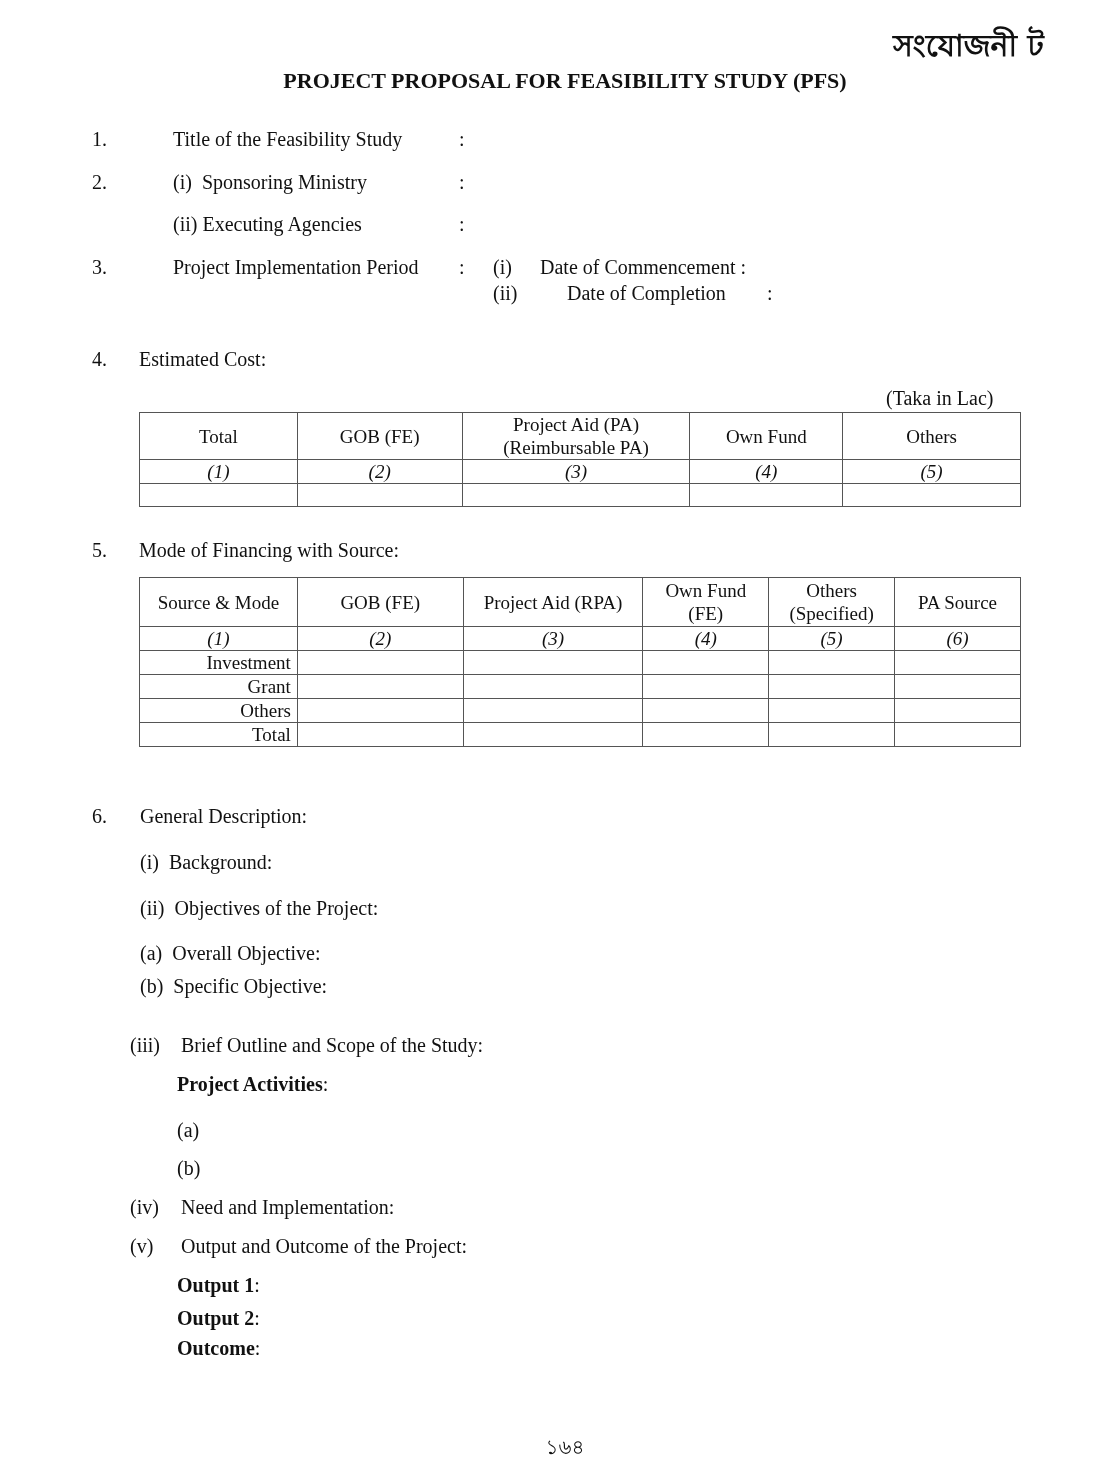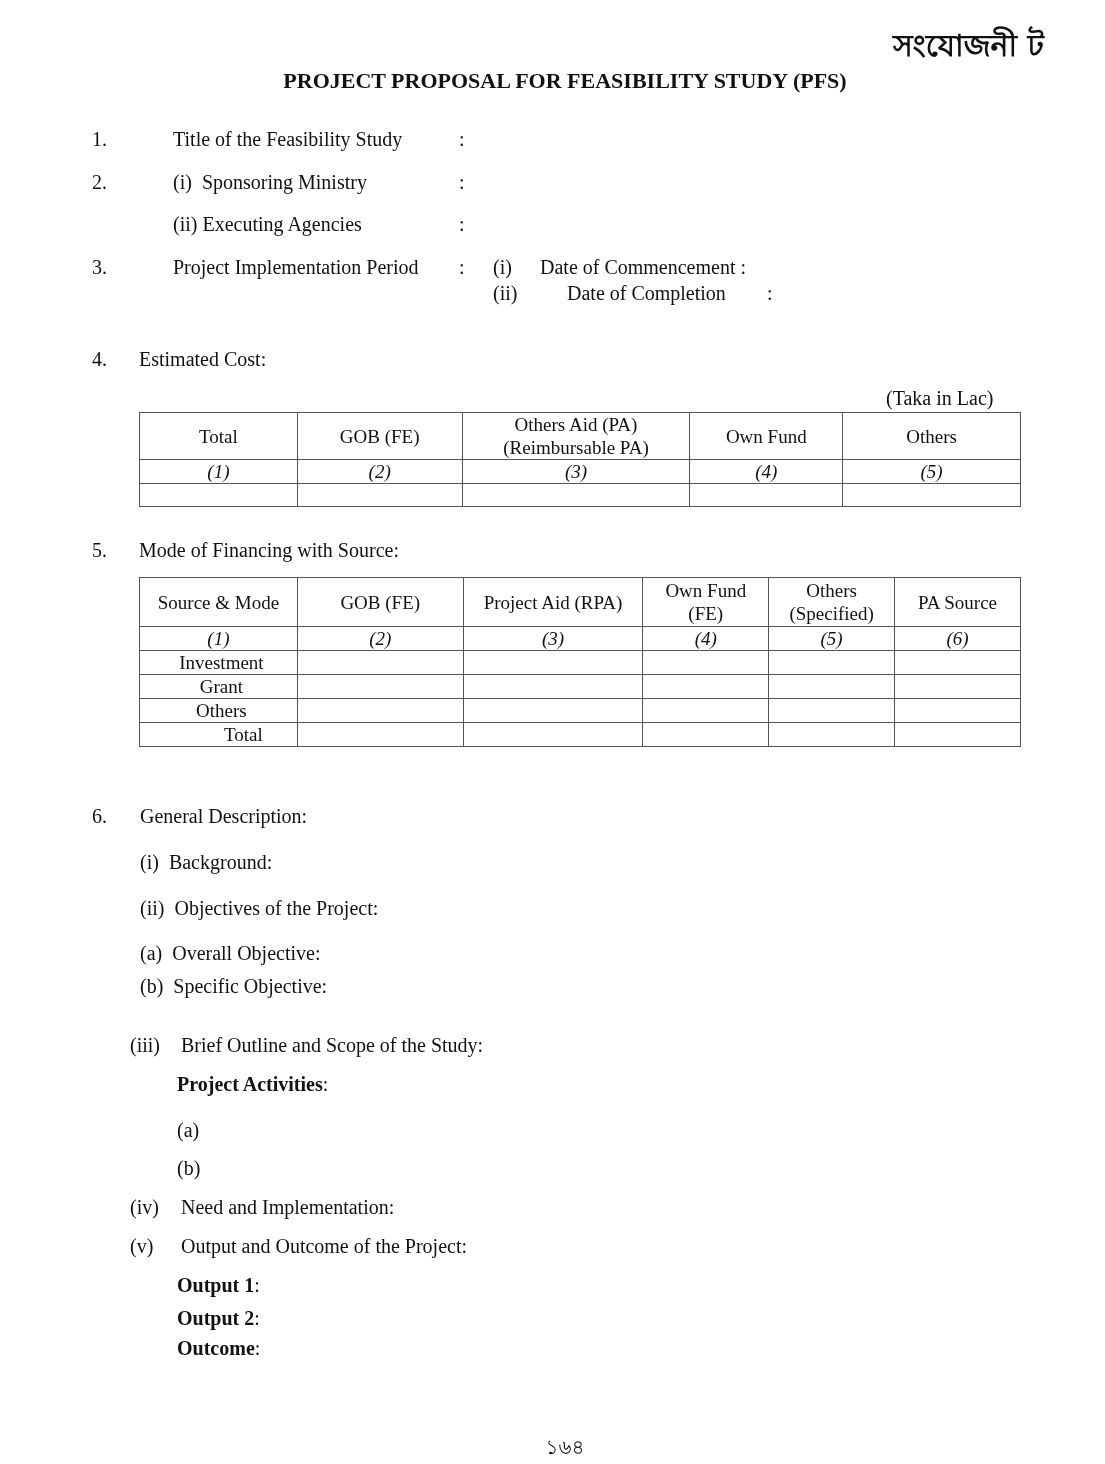--- a/index.html
+++ b/index.html
@@ -15,21 +15,21 @@
     .label { left: 137px; margin-left: 36px; }
     .colon { left: 459px; }
     .bold { font-weight: bold; margin-top: 39px; }
 
     table.grid { position: absolute; border-collapse: collapse; font-size: 19px; }
     table.grid td {
       border: 1.5px solid #555; padding: 0 6px; text-align: center;
       line-height: 23px; vertical-align: middle;
     }
     table.grid td.idx { font-style: italic; height: 22px; }
-    table.grid td.rowlabel { text-align: center; padding-left: 12px; }
+    table.grid td.rowlabel { text-align: right; padding-left: 12px; }
     table.grid td.rowlabel.total { padding-left: 56px; }
 
     #cost-table { left: 139px; top: 412px; width: 882px; }
     #cost-table tr.hdr td { height: 46px; }
     #cost-table tr.blank td { height: 22px; }
 
     #fin-table { left: 139px; top: 577px; width: 882px; }
     #fin-table tr.hdr td { height: 48px; }
     #fin-table tr.body td { height: 22px; }
 
@@ -70,21 +70,21 @@
       <col style="width:165px">
       <col style="width:228px">
       <col style="width:153px">
       <col style="width:178px">
   </colgroup>
   <tbody>
       <tr class="hdr">
     <td>Total</td>
     <td>GOB (FE)</td>
     <td>
-      <div>Others Aid (PA)</div>
+      <div>Project Aid (PA)</div>
       <div>(Reimbursable PA)</div>
     </td>
     <td>Own Fund</td>
     <td>Others</td>
   </tr>
   <tr>
     <td class="idx">(1)</td>
     <td class="idx">(2)</td>
     <td class="idx">(3)</td>
     <td class="idx">(4)</td>

